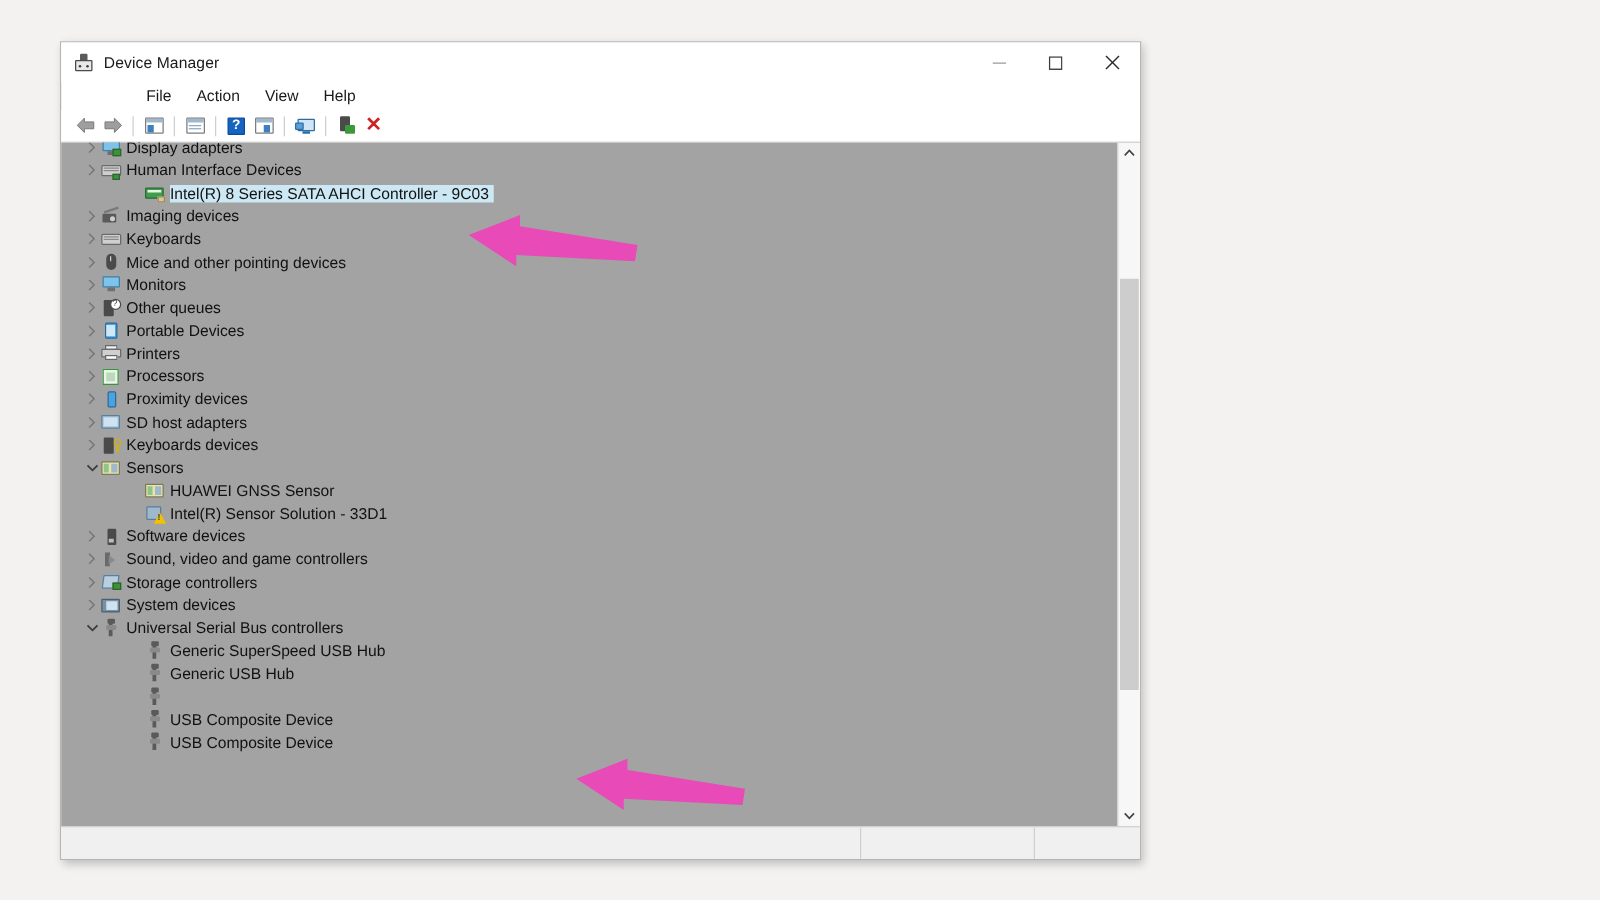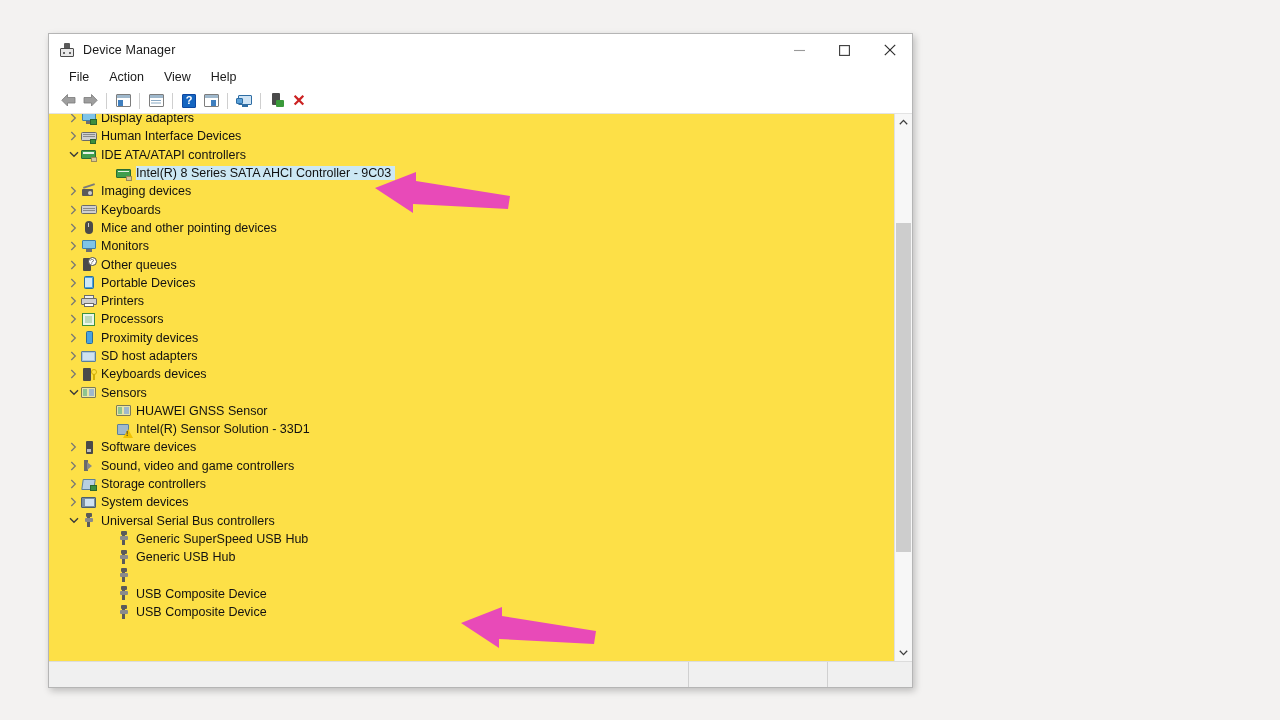--- a/index.html
+++ b/index.html
@@ -45,21 +45,21 @@
   .wbtns{position:absolute;right:0;top:0;height:32px;display:flex;}
   .wbtn{
     width:45px;height:32px;display:flex;align-items:center;justify-content:center;
     color:#2b2b2b;
   }
   .wbtn svg{display:block;}
 
   
   .menubar{
     height:22px;min-height:22px;display:flex;align-items:center;
-    padding-left:10px;background:#ffffff;
+    padding-left:10px;background:#ffffff;margin-left:48px;
   }
   .menu-item{
     font-size:12.5px;color:#1a1a1a;padding:2px 10px;
   }
 
   
   .toolbar{
     height:25px;min-height:25px;display:flex;align-items:center;
     padding-left:8px;background:#ffffff;
     border-bottom:1px solid #e3e3e3;
@@ -92,21 +92,21 @@
   .mon-screen{position:absolute;left:2px;top:1px;width:14px;height:10px;border:1.3px solid #2e6da4;background:#cfe4f5;box-sizing:border-box;border-radius:1px;}
   .mon-base{position:absolute;left:6px;top:11px;width:6px;height:2px;background:#2e6da4;}
   .mon-bubble{position:absolute;left:0px;top:4px;width:7px;height:6px;background:#5aa0d8;border:1px solid #2e6da4;box-sizing:border-box;border-radius:1px;}
 
   .scan-icon{width:15px;height:15px;position:relative;}
   .scan-body{position:absolute;left:2px;top:0px;width:8px;height:12px;background:#4a4a4a;border-radius:1px;}
   .scan-green{position:absolute;left:6px;top:7px;width:8px;height:7px;background:#3a9a3a;border-radius:1px;}
   .xmark{color:#cc2222;font-size:16px;font-weight:bold;line-height:1;font-family:"Liberation Sans",sans-serif;}
 
   
-  .content{flex:1;display:flex;position:relative;overflow:hidden;background:#fde047;}
+  .content{flex:1;display:flex;position:relative;overflow:hidden;background:#a3a3a3;}
   .tree{
     flex:1;position:relative;overflow:hidden;padding-top:0px;
   }
   .tree-inner{position:absolute;left:0;top:-5px;right:0;}
   .row{
     height:18.3px;display:flex;align-items:center;position:relative;
     font-size:12.5px;color:#111111;white-space:nowrap;
   }
   .row .chev{
     width:13px;height:18px;display:flex;align-items:center;justify-content:center;
@@ -316,35 +316,20 @@
               </span>
               <span class="ico">
                 <div class="ic">
                   <div class="kbd"></div>
                   <div class="kbd-keys"></div>
                   <div class="chip" style="bottom:0;right:1px;width:6px;height:5px;"></div>
                 </div>
               </span>
               <span class="lbl">Human Interface Devices</span>
             </div>
-            <div class="row lvl0">
-              <span class="chev">
-                <svg width="10" height="7" viewBox="0 0 10 7">
-                  <path d="M1 1.3 L5 5.3 L9 1.3" fill="none" stroke="#3a3a3a" stroke-width="1.4"></path>
-                </svg>
-              </span>
-              <span class="ico">
-                <div class="ic">
-                  <div class="ide"></div>
-                  <div class="ide-pins"></div>
-                  <div class="ide-tan"></div>
-                </div>
-              </span>
-              <span class="lbl">IDE ATA/ATAPI controllers</span>
-            </div>
             <div class="row lvl1 sel">
               <span class="chev"></span>
               <span class="ico">
                 <div class="ic">
                   <div class="ide"></div>
                   <div class="ide-pins"></div>
                   <div class="ide-tan"></div>
                 </div>
               </span>
               <span class="lbl">Intel(R) 8 Series SATA AHCI Controller - 9C03</span>

